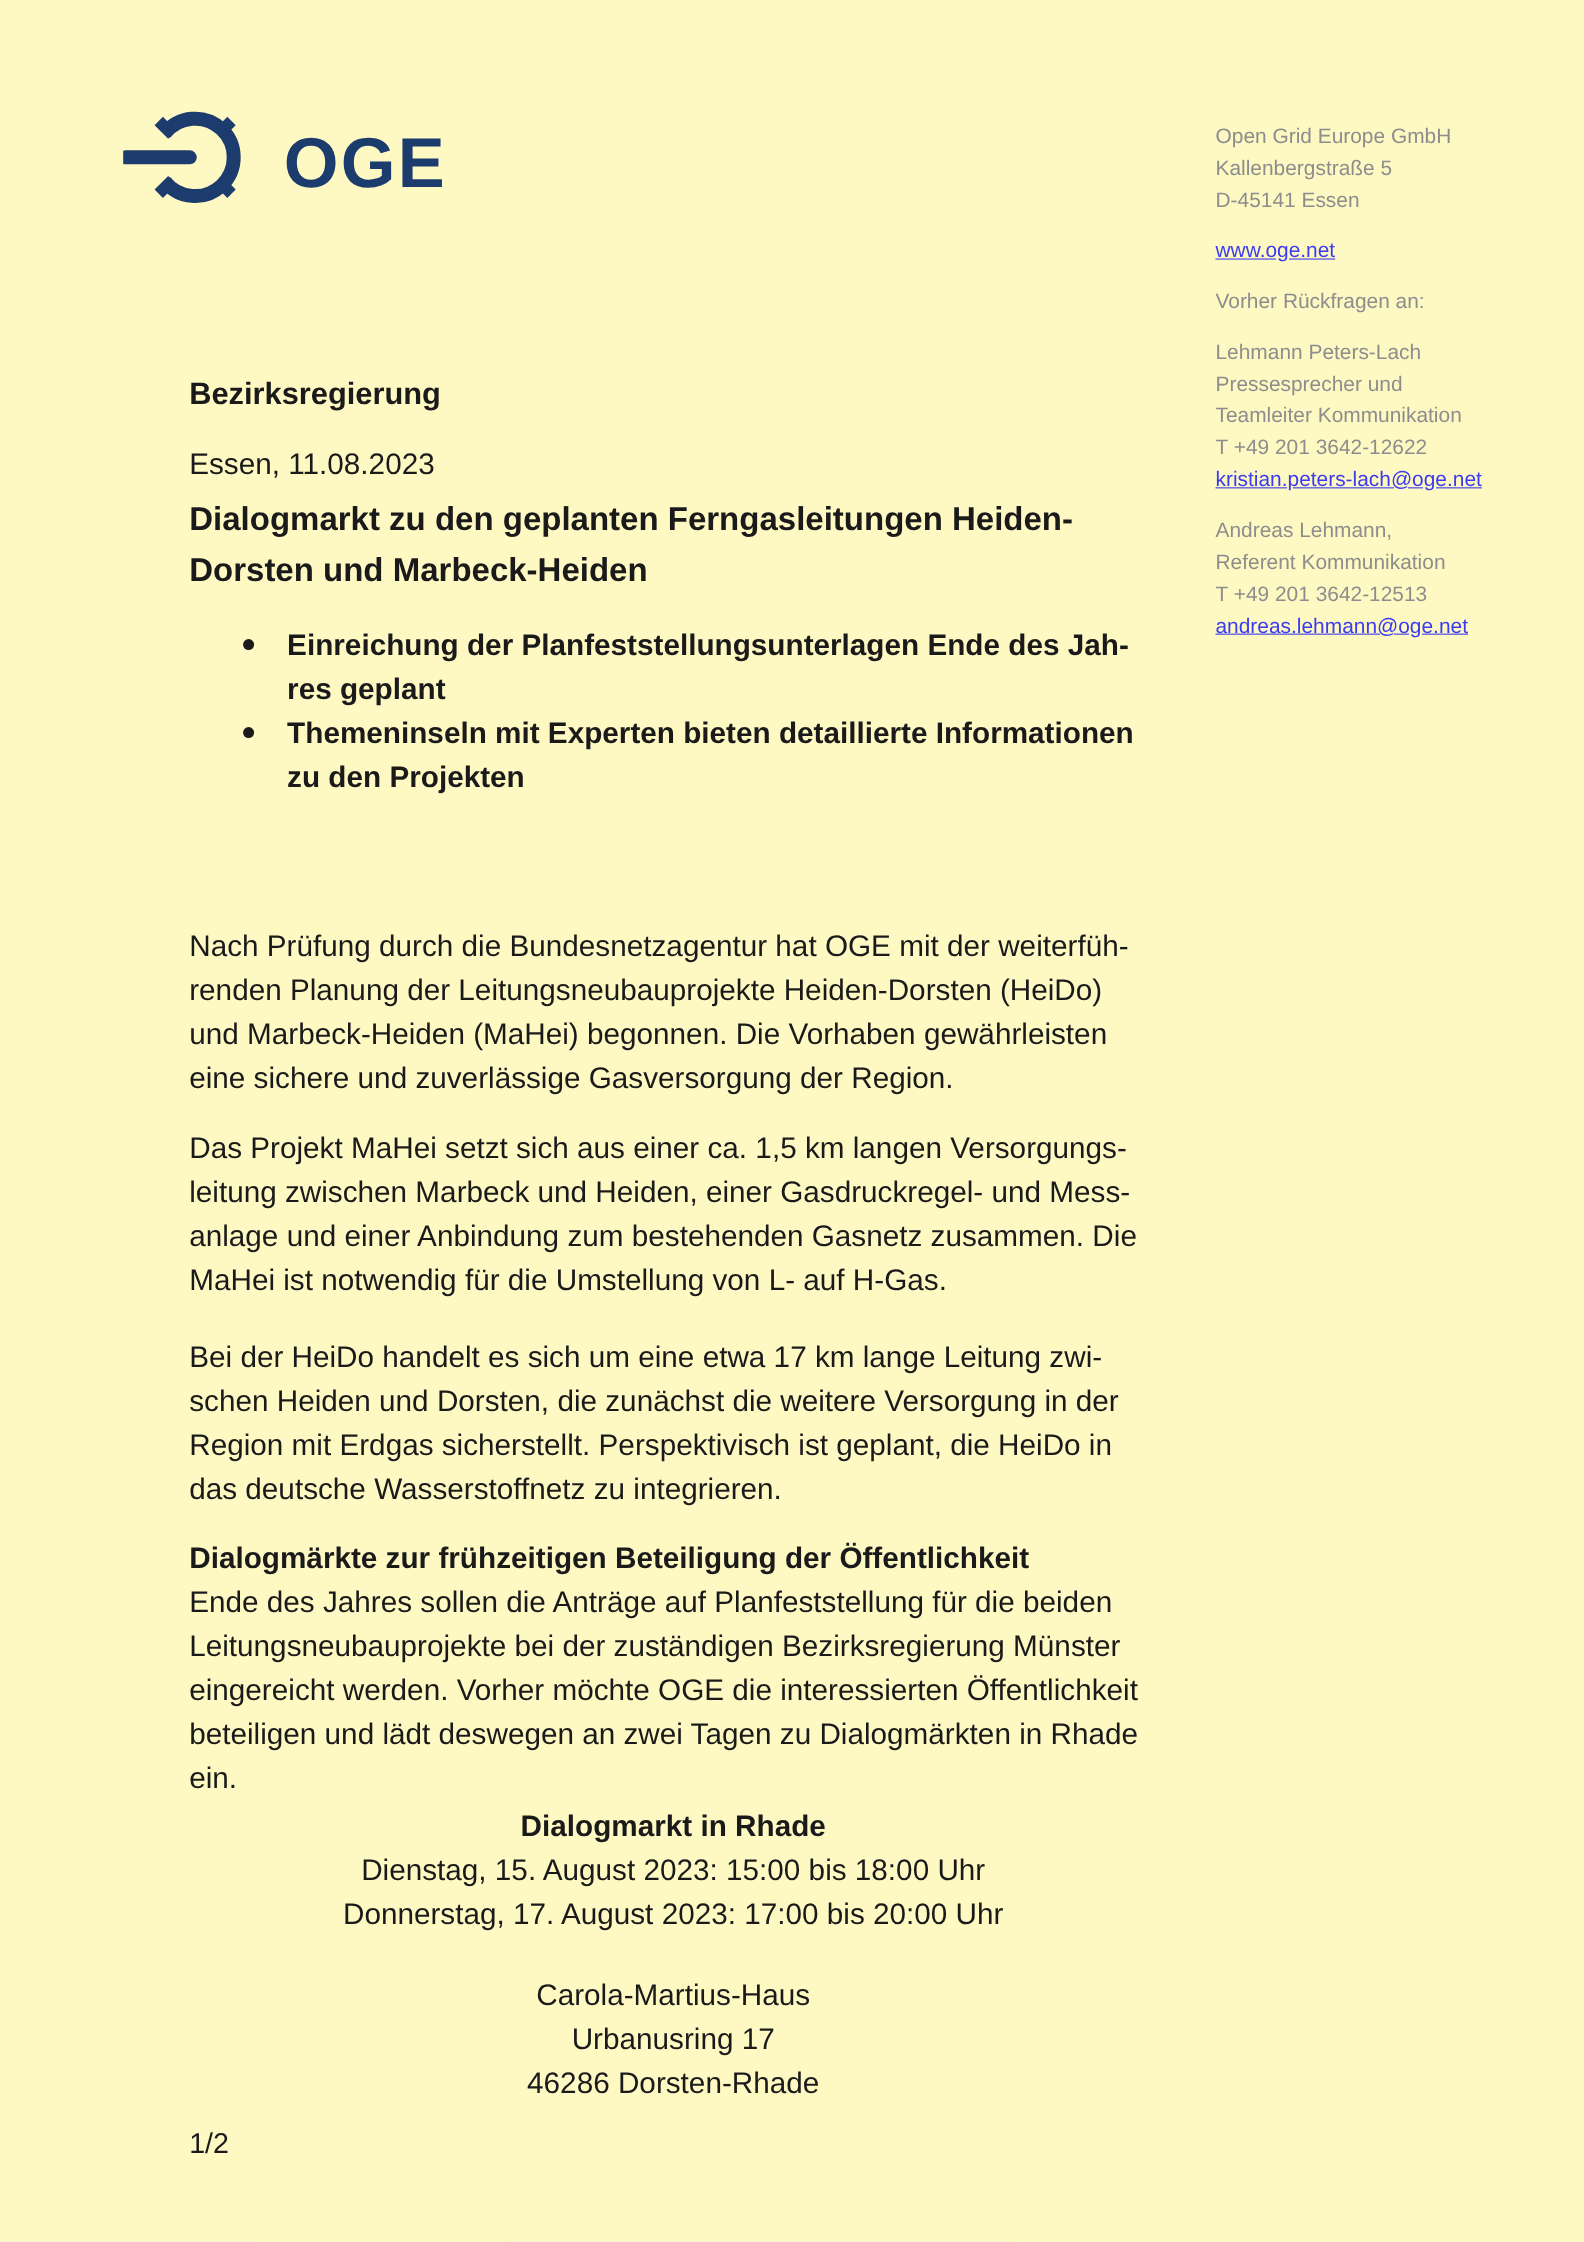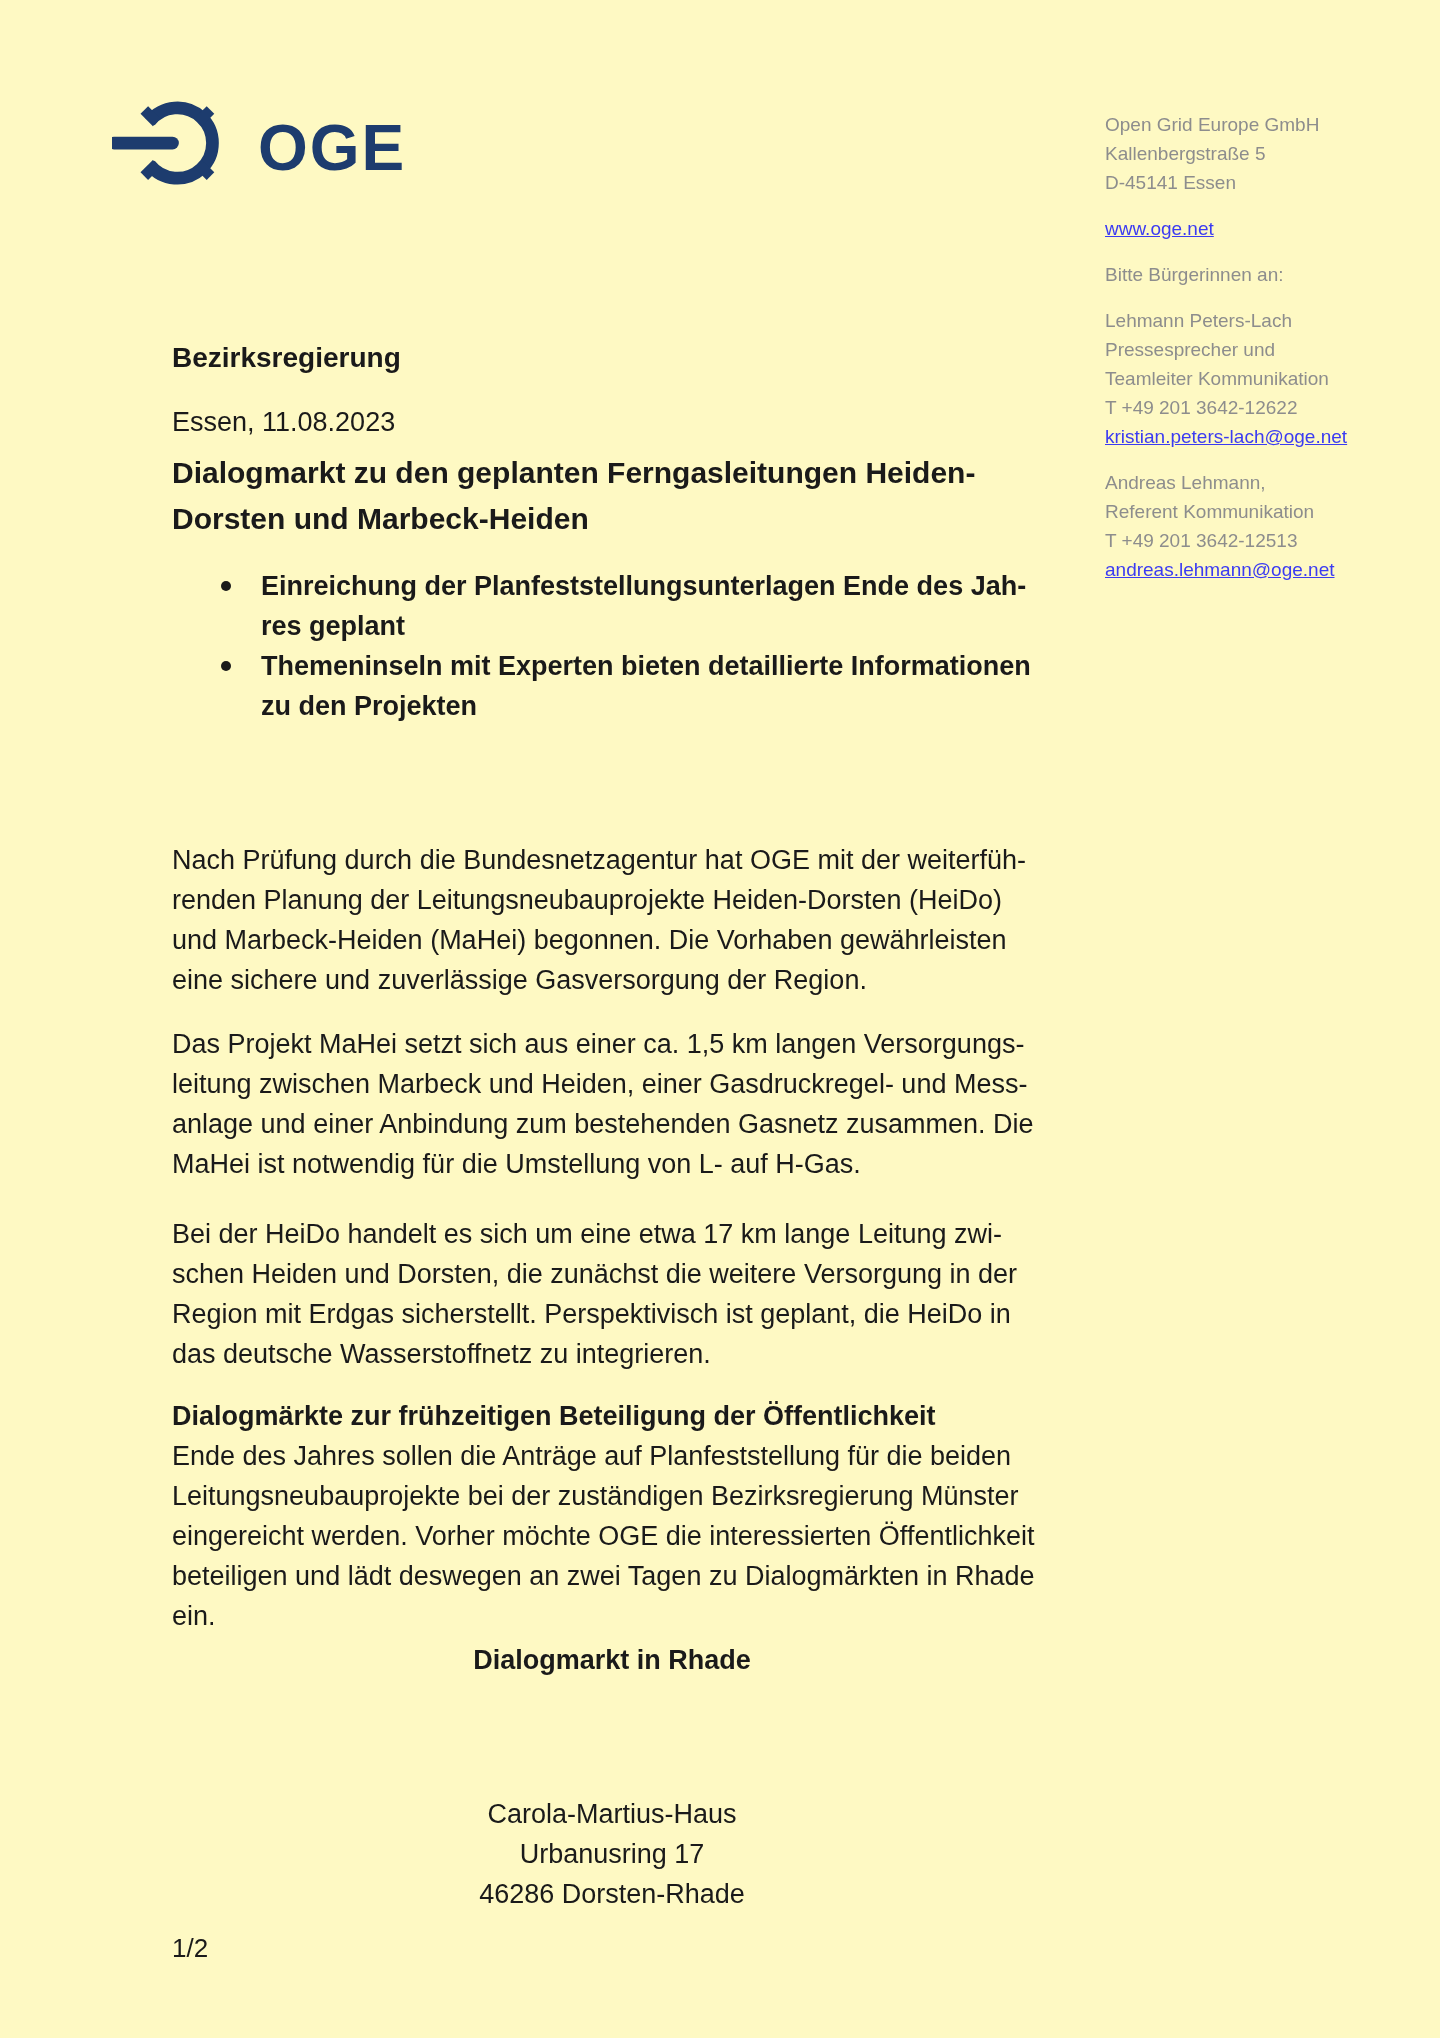--- a/index.html
+++ b/index.html
@@ -70,21 +70,21 @@
 
   <aside class="sidebar" style="color: rgb(141, 141, 141);">
     <div class="sb-block pre">Open Grid Europe GmbH
 Kallenbergstraße 5
 D-45141 Essen</div>
 
     <div class="sb-block">
       <a href="#" class="sb-link" style="color: rgb(59, 59, 242);">www.oge.net</a>
     </div>
 
-    <div class="sb-block">Bitte Bürgerinnen an:</div>
+    <div class="sb-block">Vorher Rückfragen an:</div>
 
     <div class="sb-block">
       <div>Lehmann Peters-Lach</div>
       <div class="pre">Pressesprecher und
 Teamleiter Kommunikation</div>
       <div>T +49 201 3642-12622</div>
       <a href="#" class="sb-link" style="color: rgb(59, 59, 242);">kristian.peters-lach@oge.net</a>
     </div>
 
     <div class="sb-block">
@@ -135,20 +135,22 @@
       <h2 class="subheading" style="margin:0;font-size:27px;line-height:40px">Dialogmärkte zur frühzeitigen Beteiligung der Öffentlichkeit</h2>
       <p class="pre" style="margin:0">Ende des Jahres sollen die Anträge auf Planfeststellung für die beiden
 Leitungsneubauprojekte bei der zuständigen Bezirksregierung Münster
 eingereicht werden. Vorher möchte OGE die interessierten Öffentlichkeit
 beteiligen und lädt deswegen an zwei Tagen zu Dialogmärkten in Rhade
 ein.</p>
     </div>
 
     <div class="doc-block event">
       <div class="event-title">Dialogmarkt in Rhade</div>
+      <div class="pre">Dienstag, 15. August 2023: 15:00 bis 18:00 Uhr
+Donnerstag, 17. August 2023: 17:00 bis 20:00 Uhr</div>
     </div>
 
     <div class="doc-block venue pre">Carola-Martius-Haus
 Urbanusring 17
 46286 Dorsten-Rhade</div>
 
     <div class="doc-block pagenum">1/2</div>
   </main>
 
 </div>

